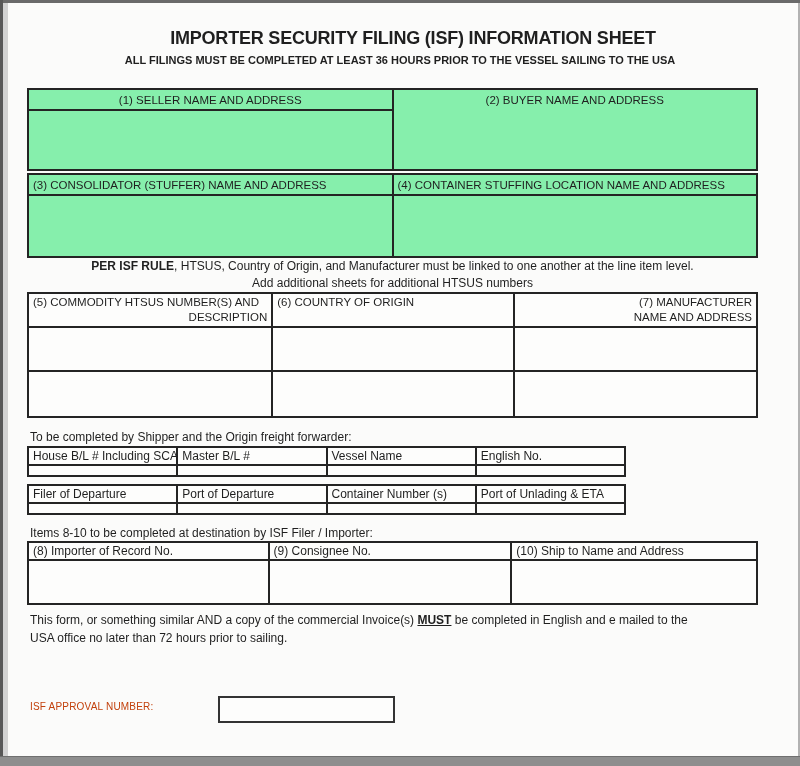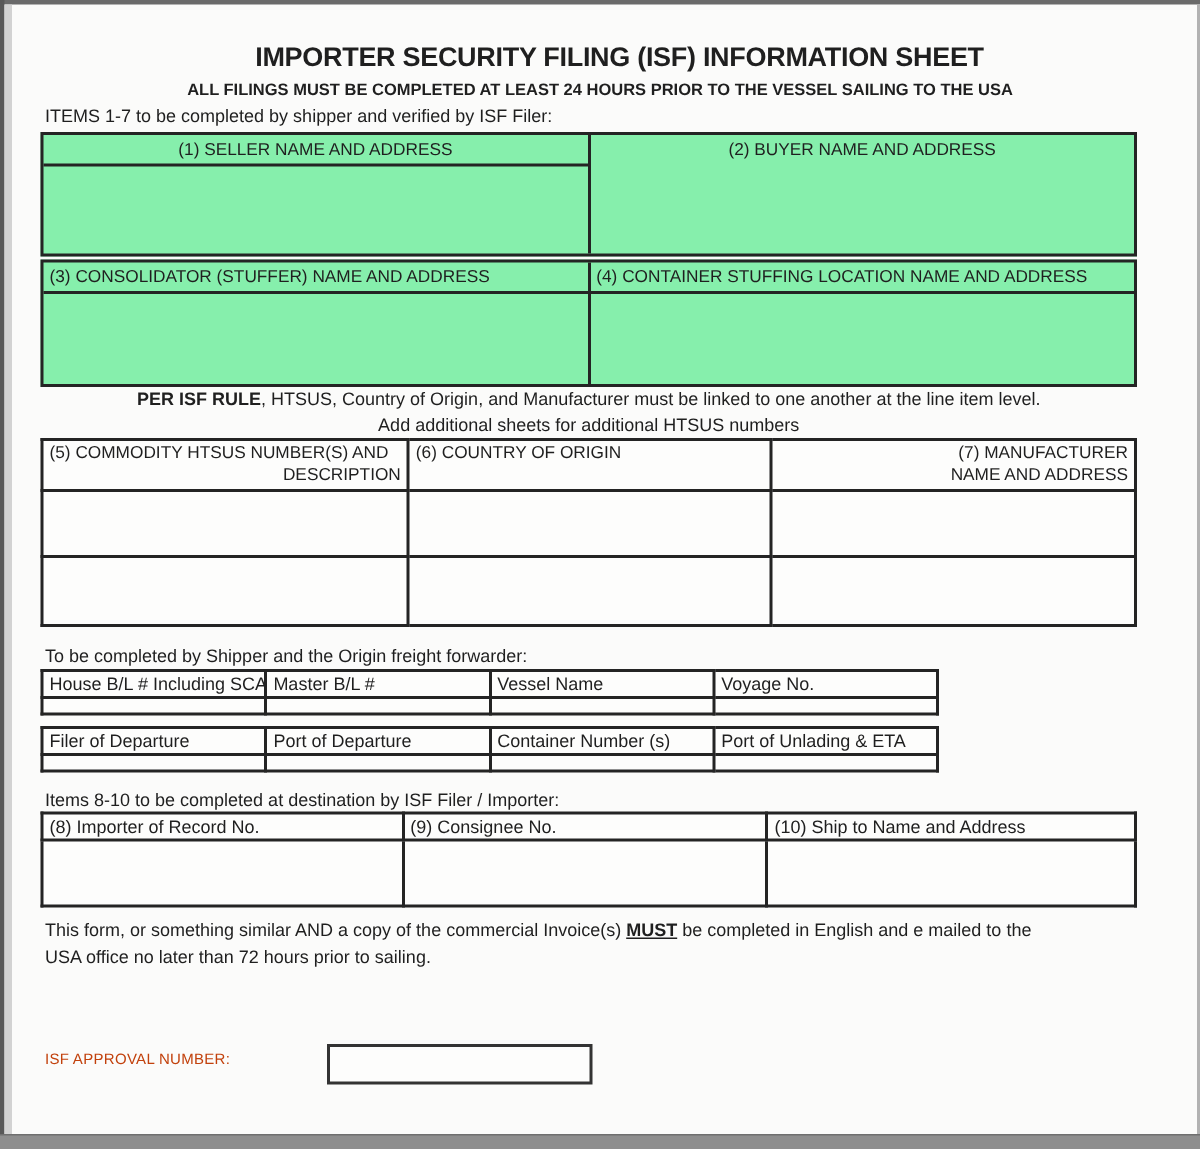--- a/index.html
+++ b/index.html
@@ -77,23 +77,22 @@
 
 <div class="page">
 
   <div class="edge-top"></div>
   <div class="edge-left"></div>
   <div class="edge-left-inner"></div>
   <div class="edge-right"></div>
   <div class="edge-bottom"></div>
 
   <div class="abs title">IMPORTER SECURITY FILING (ISF) INFORMATION SHEET</div>
-  <div class="abs subtitle">ALL FILINGS MUST BE COMPLETED AT LEAST 24 HOURS PRIOR TO THE VESSEL SAILING TO THE USA</div>
-
-  <div class="abs note note-items17">ITEMS 1-7 to be completed by shipper and verified by ISF Filer:</div>
+  <div class="abs subtitle">ALL FILINGS MUST BE COMPLETED AT LEAST 36 HOURS PRIOR TO THE VESSEL SAILING TO THE USA</div>
+
 
   <div class="abs t1 t1a">
     <div class="col col-left">
       <div class="uhdr">(1) SELLER NAME AND ADDRESS</div>
       <div class="fill-block" style="height:60px;"></div>
     </div>
     <div class="col col-right">
       <div class="uhdr">(2) BUYER NAME AND ADDRESS</div>
       <div class="fill-block" style="height:58px;"></div>
     </div>
@@ -151,21 +150,21 @@
         <col style="width:25%">
         <col style="width:25%">
         <col style="width:25%">
         <col style="width:25%">
       </colgroup>
     <tbody>
         <tr>
       <th>House B/L #  Including SCAC NO</th>
       <th>Master B/L #</th>
       <th>Vessel Name</th>
-      <th>Voyage No.</th>
+      <th>English No.</th>
     </tr>
     <tr>
       <td></td>
       <td></td>
       <td></td>
       <td></td>
     </tr>
   </tbody>
     </table>
 

